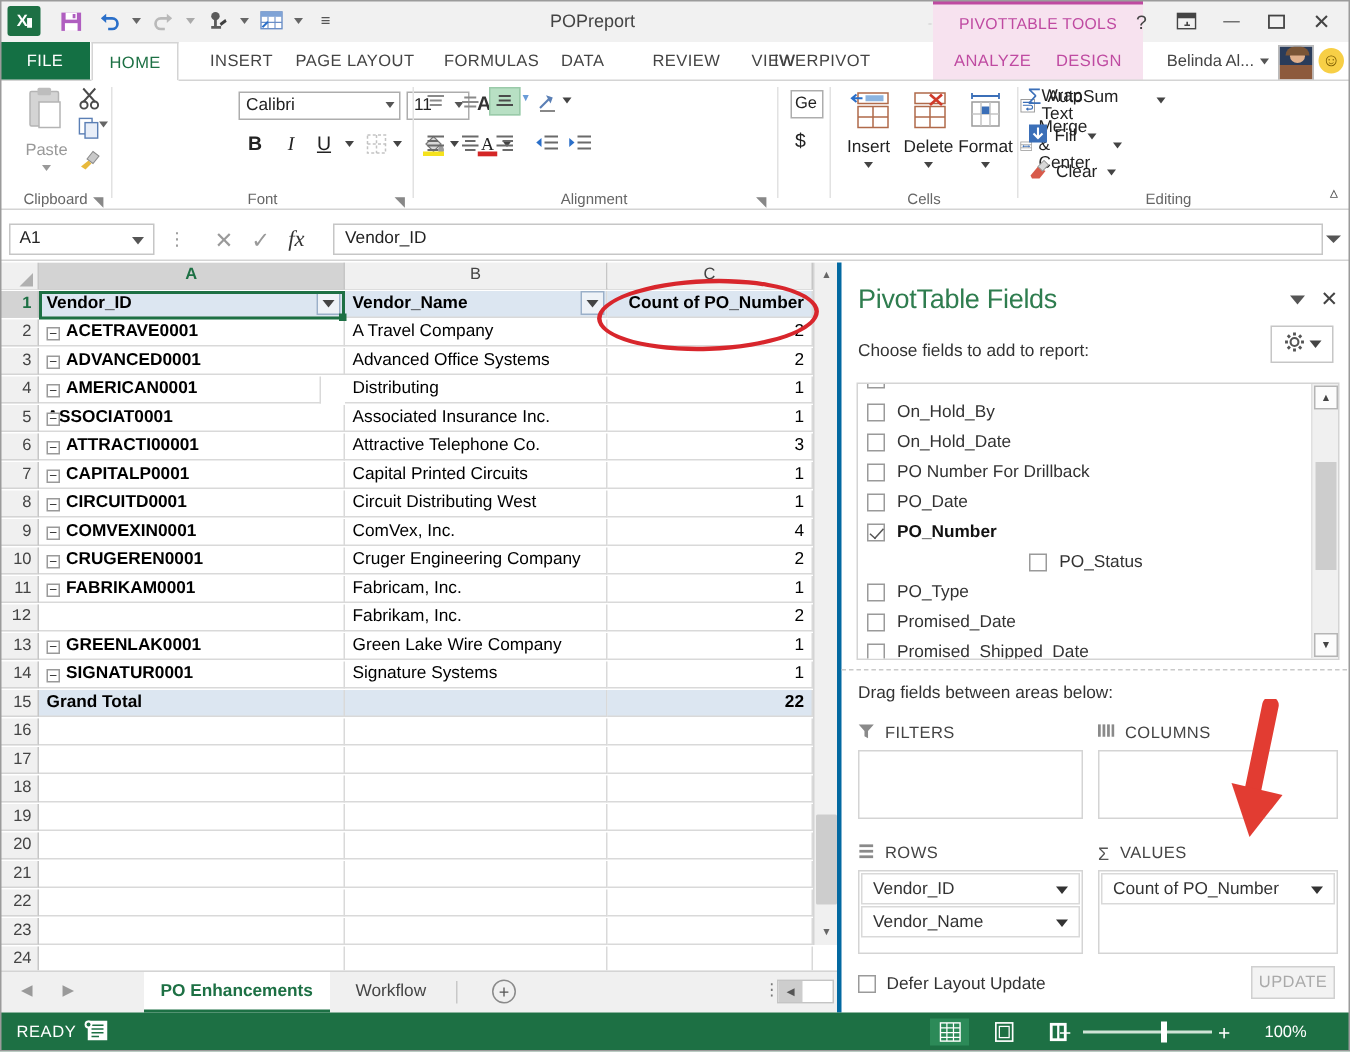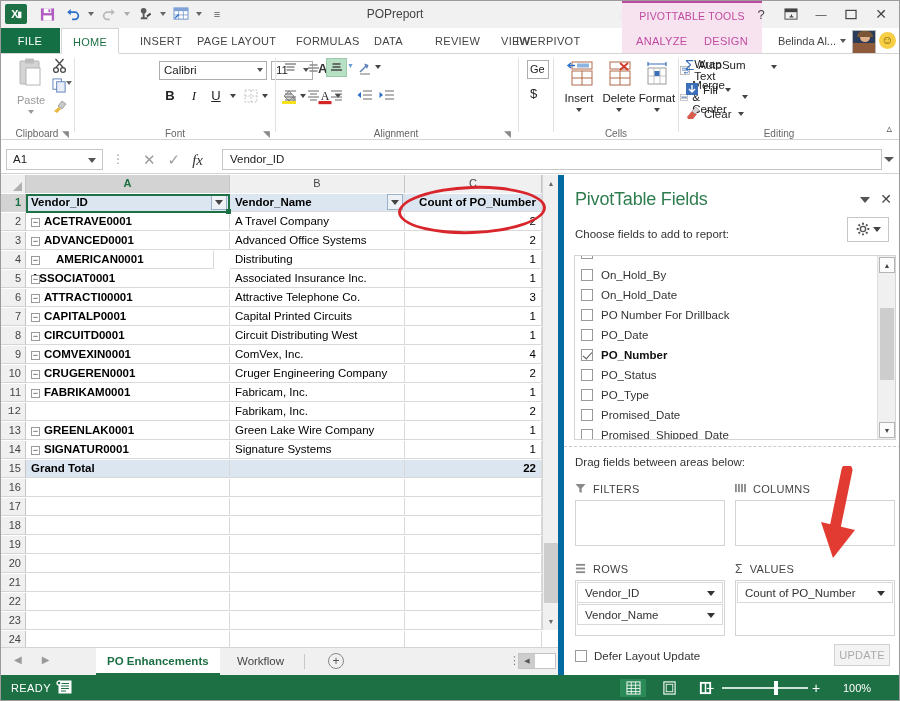--- a/index.html
+++ b/index.html
@@ -189,21 +189,21 @@
   .st-icon{position:absolute;left:56px;top:5px;width:16px;height:15px;}
   .vbtn{position:absolute;top:4px;width:26px;height:18px;display:flex;align-items:center;justify-content:center;cursor:pointer;}
   .vbtn.on{background:#2c8a58;}
   .zoomslider{position:absolute;left:722px;top:12px;width:86px;height:2px;background:#cfe3d6;}
   .zthumb{position:absolute;left:52px;top:-6px;width:4px;height:14px;background:#fff;cursor:pointer;}
   .zminus{position:absolute;left:706px;top:5px;font-size:14px;cursor:pointer;}
   .zplus{position:absolute;left:812px;top:5px;font-size:14px;cursor:pointer;}
   .zpct{position:absolute;left:843px;top:7px;cursor:pointer;}
 
   
-  .pvt{position:absolute;left:558px;top:175px;width:342px;height:500px;background:#fff;border-left:6px solid #0369a1;text-decoration:underline;}
+  .pvt{position:absolute;left:558px;top:175px;width:342px;height:500px;background:#fff;border-left:3px solid #0369a1;text-decoration:underline;}
   .pvt-title{position:absolute;left:11px;top:14px;font-size:18px;color:#2f7d4f;letter-spacing:-.2px;}
   .pvt-chev{position:absolute;right:30px;top:22px;width:0;height:0;border-left:5px solid transparent;border-right:5px solid transparent;border-top:6px solid #555;cursor:pointer;}
   .pvt-close{position:absolute;right:8px;top:16px;font-size:14px;color:#444;cursor:pointer;}
   .pvt-choose{position:absolute;left:11px;top:53px;font-size:11.5px;color:#333;}
   .gearbtn{position:absolute;right:11px;top:42px;width:42px;height:25px;border:1px solid #c6c6c6;background:#fff;display:flex;align-items:center;justify-content:center;gap:3px;cursor:pointer;}
   .fieldlist{position:absolute;left:10px;top:80px;width:322px;height:185px;border:1px solid #d4d4d4;background:#fff;overflow:hidden;}
   .fitem{position:absolute;left:0;width:298px;height:22px;display:flex;align-items:center;gap:8px;padding-left:6px;font-size:11.5px;color:#333;cursor:pointer;}
   .fitem.checked{font-weight:bold;color:#111;}
   .fcb{width:12px;height:12px;border:1px solid #9a9a9a;background:#fff;position:relative;flex:none;}
   .fcb.on:after{content:"";position:absolute;left:3px;top:0px;width:4px;height:8px;border:solid #555;border-width:0 1.5px 1.5px 0;transform:rotate(42deg);}
@@ -599,21 +599,21 @@
         <div class="cell bold" style="left: 26px; top: 38px; width: 204px; padding-left: 18px;">ACETRAVE0001</div>
         <div class="expbtn" style="left: 31px; top: 43px;">−</div>
         <div class="cell" style="left: 230px; top: 38px; width: 175px;">A Travel Company</div>
         <div class="cell num" style="left: 405px; top: 38px; width: 137px;">2</div>
         <div class="rh" style="top: 57px;">3</div>
         <div class="cell bold" style="left: 26px; top: 57px; width: 204px; padding-left: 18px;">ADVANCED0001</div>
         <div class="expbtn" style="left: 31px; top: 62px;">−</div>
         <div class="cell" style="left: 230px; top: 57px; width: 175px;">Advanced Office Systems</div>
         <div class="cell num" style="left: 405px; top: 57px; width: 137px;">2</div>
         <div class="rh" style="top: 76px;">4</div>
-        <div class="cell bold" style="left: 26px; top: 76px; width: 188px; padding-left: 30px;">AMERICAN0001</div>
+        <div class="cell bold" style="left: 26px; top: 76px; width: 188px; padding-left: 18px;">AMERICAN0001</div>
         <div class="expbtn" style="left: 31px; top: 81px;">−</div>
         <div class="cell" style="left: 230px; top: 76px; width: 175px;">Distributing</div>
         <div class="cell num" style="left: 405px; top: 76px; width: 137px;">1</div>
         <div class="rh" style="top: 95px;">5</div>
         <div class="cell bold" style="left: 26px; top: 95px; width: 204px; ">ASSOCIAT0001</div>
         <div class="expbtn" style="left: 31px; top: 100px;">−</div>
         <div class="cell" style="left: 230px; top: 95px; width: 175px;">Associated Insurance Inc.</div>
         <div class="cell num" style="left: 405px; top: 95px; width: 137px;">1</div>
         <div class="rh" style="top: 114px;">6</div>
         <div class="cell bold" style="left: 26px; top: 114px; width: 204px; padding-left: 18px;">ATTRACTI00001</div>
@@ -764,21 +764,21 @@
             <span>PO Number For Drillback</span>
           </div>
           <div class="fitem" style="top: 68px;">
             <span class="fcb"></span>
             <span>PO_Date</span>
           </div>
           <div class="fitem checked" style="top: 88px;">
             <span class="fcb on"></span>
             <span>PO_Number</span>
           </div>
-          <div class="fitem" style="top: 108px;">
+          <div class="fitem" style="top: 108px; justify-content: center;">
             <span class="fcb"></span>
             <span>PO_Status</span>
           </div>
           <div class="fitem" style="top: 128px;">
             <span class="fcb"></span>
             <span>PO_Type</span>
           </div>
           <div class="fitem" style="top: 148px;">
             <span class="fcb"></span>
             <span>Promised_Date</span>

